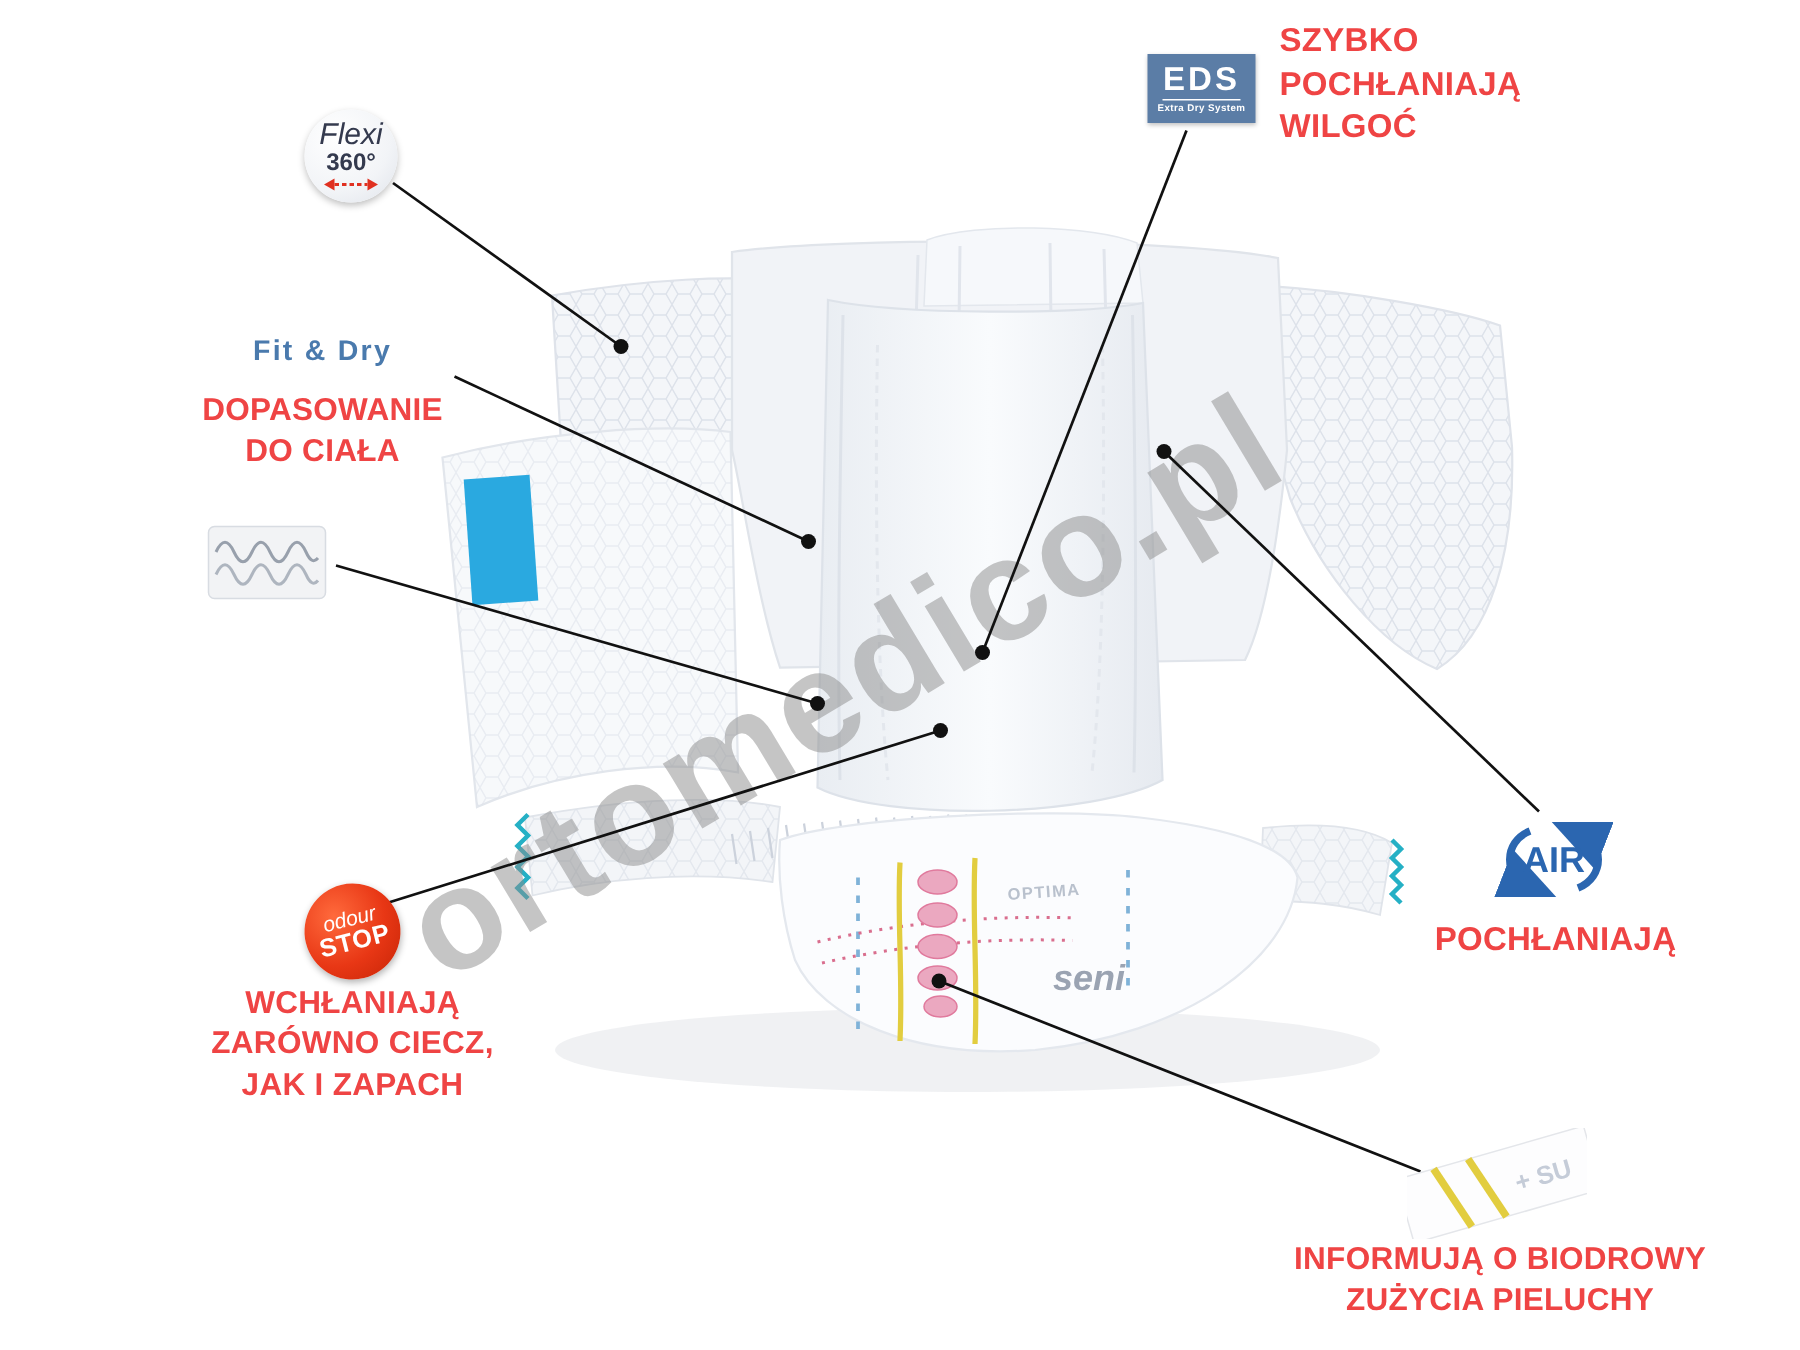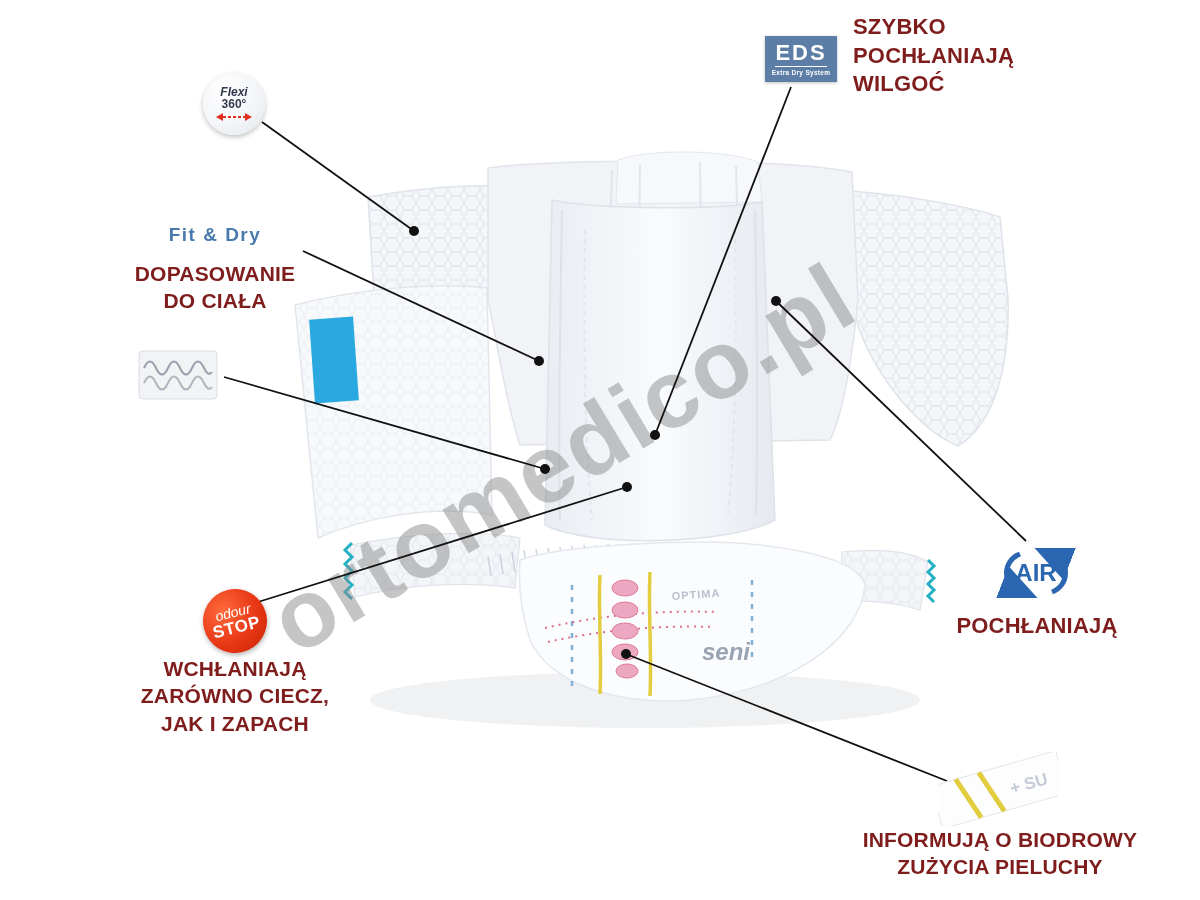--- a/index.html
+++ b/index.html
@@ -4,39 +4,39 @@
 <style>
   html,body{margin:0;padding:0;background:#ffffff;}
   .scene{
     position:relative;width:1200px;height:900px;overflow:hidden;
     background:#ffffff;font-family:"Liberation Sans", sans-serif;
   }
   .abs{position:absolute;}
   svg{display:block;}
   
   .feat-label{
-    position:absolute;font-weight:bold;color:#7f1d1d;
+    position:absolute;font-weight:bold;color:#ef4444;
     font-size:21px;line-height:1.3;text-align:center;
     white-space:pre-line;letter-spacing:.2px;
   }
   .feat-label.left-align{text-align:left;font-size:22px;}
   
   .fitdry{
     position:absolute;color:#4a7aad;font-size:19px;font-weight:600;
     letter-spacing:1.5px;text-align:center;
   }
   
   .flexi-badge{
     position:absolute;width:62px;height:62px;border-radius:50%;
     background:radial-gradient(circle at 35% 30%, #ffffff 0%, #f2f4f7 60%, #dfe3ea 100%);
     box-shadow:0 2px 5px rgba(0,0,0,.25);
     display:flex;flex-direction:column;align-items:center;justify-content:center;
   }
-  .flexi-badge .l1{font-style:italic;font-weight:bold;font-size:12px;color:#343a4e;line-height:1;}
-  .flexi-badge .l2{font-weight:bold;font-size:12px;color:#343a4e;line-height:1.15;}
+  .flexi-badge .l1{font-style:italic;font-weight:normal;font-size:20px;color:#343a4e;line-height:1;}
+  .flexi-badge .l2{font-weight:bold;font-size:16px;color:#343a4e;line-height:1.15;}
   
   .odour-badge{
     position:absolute;width:64px;height:64px;border-radius:50%;
     background:radial-gradient(circle at 35% 30%, #ff6a3c 0%, #e83715 55%, #c52406 100%);
     box-shadow:0 2px 5px rgba(0,0,0,.3);
     transform:rotate(-14deg);
     display:flex;flex-direction:column;align-items:center;justify-content:center;
   }
   .odour-badge .l1{font-style:italic;font-size:14px;color:#ffffff;line-height:1;}
   .odour-badge .l2{font-weight:900;font-size:17px;color:#ffffff;line-height:1.1;letter-spacing:.5px;}

